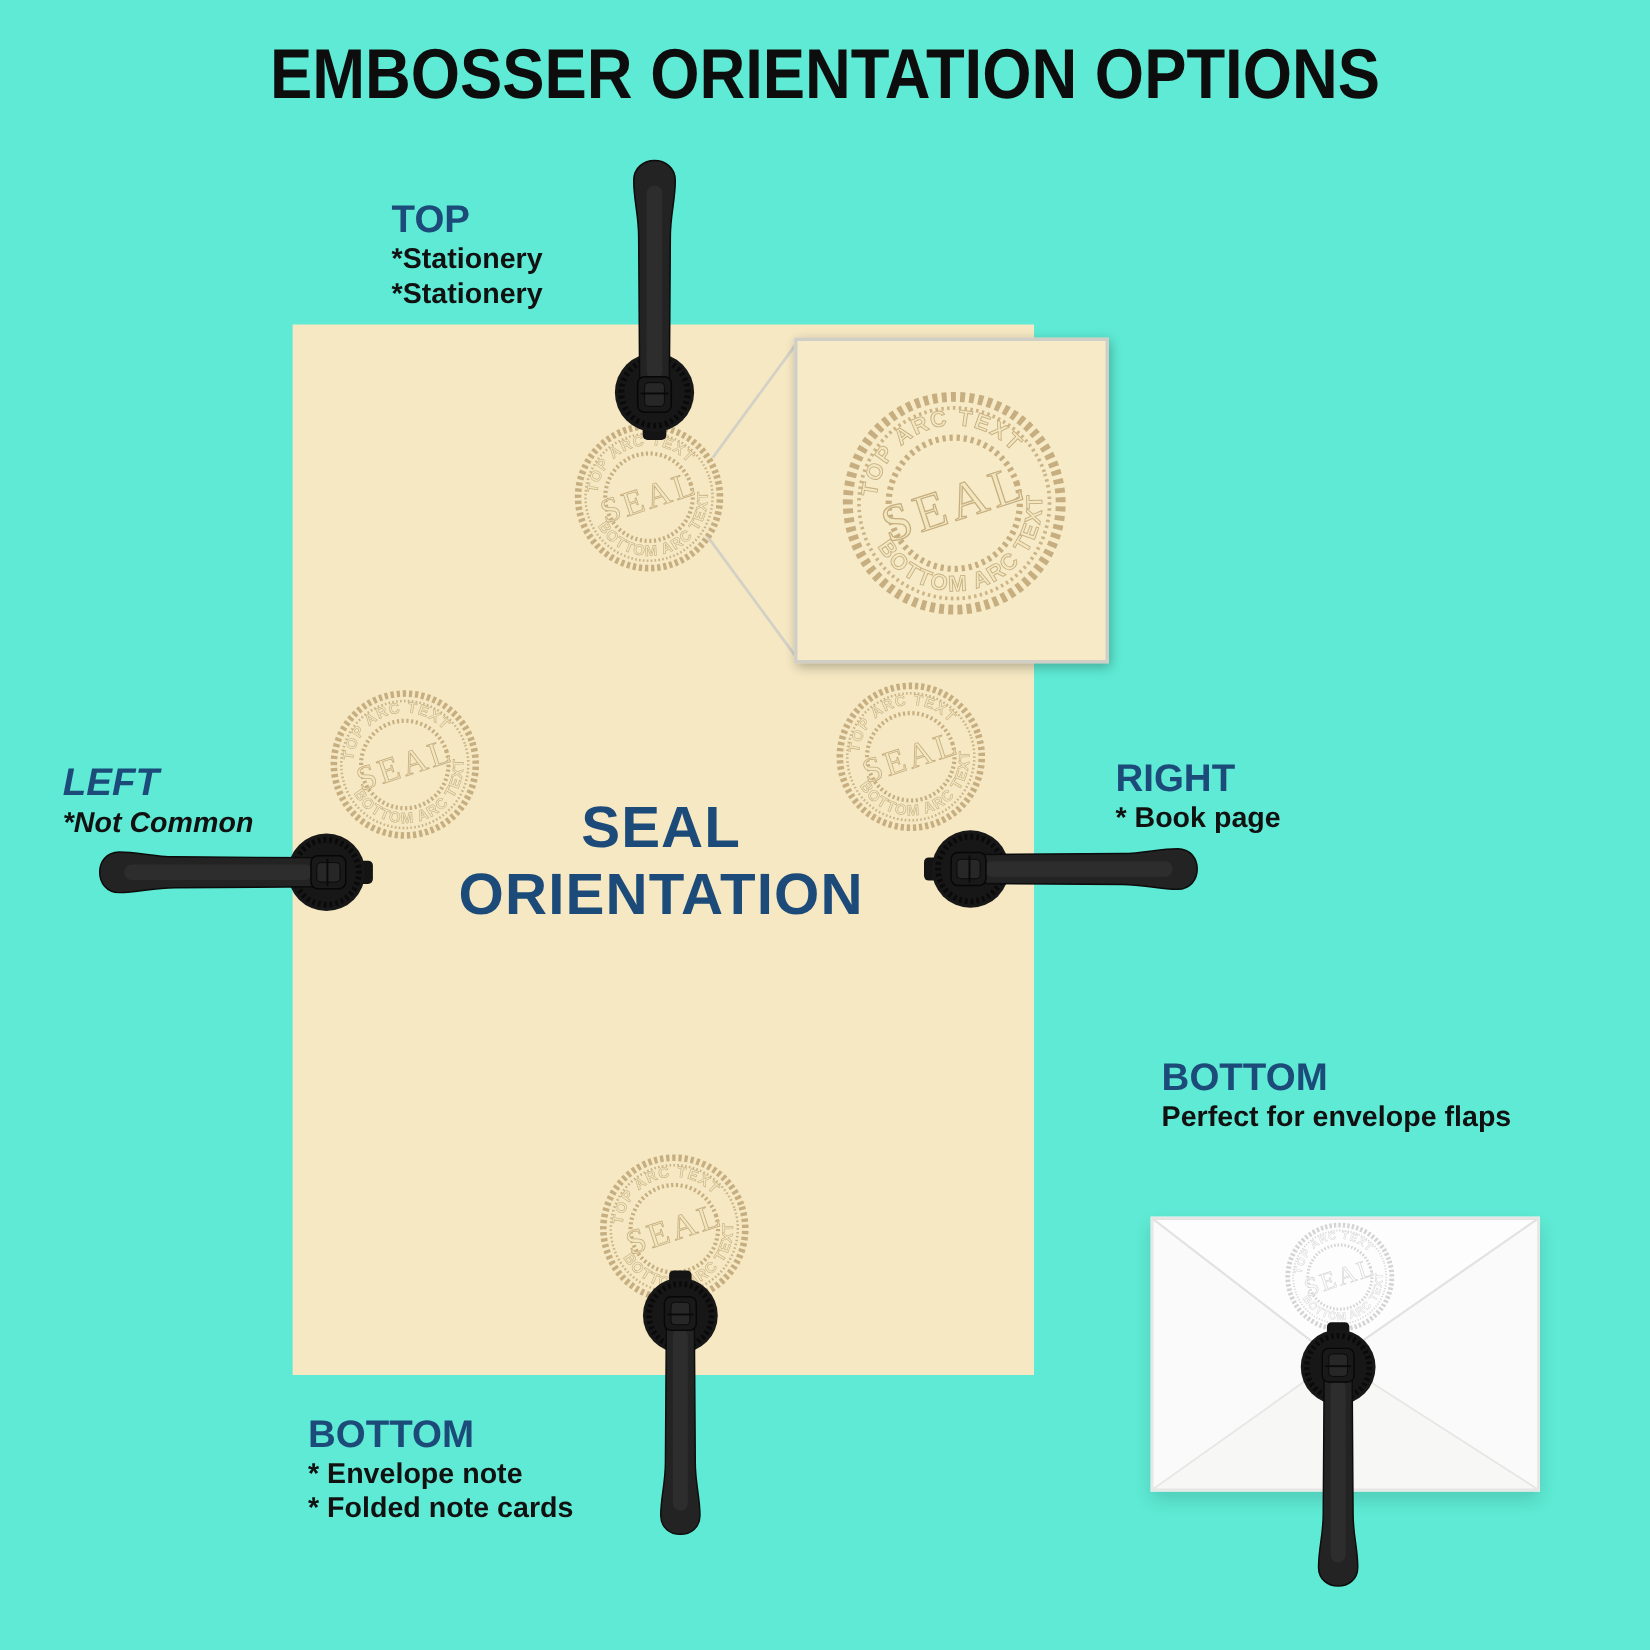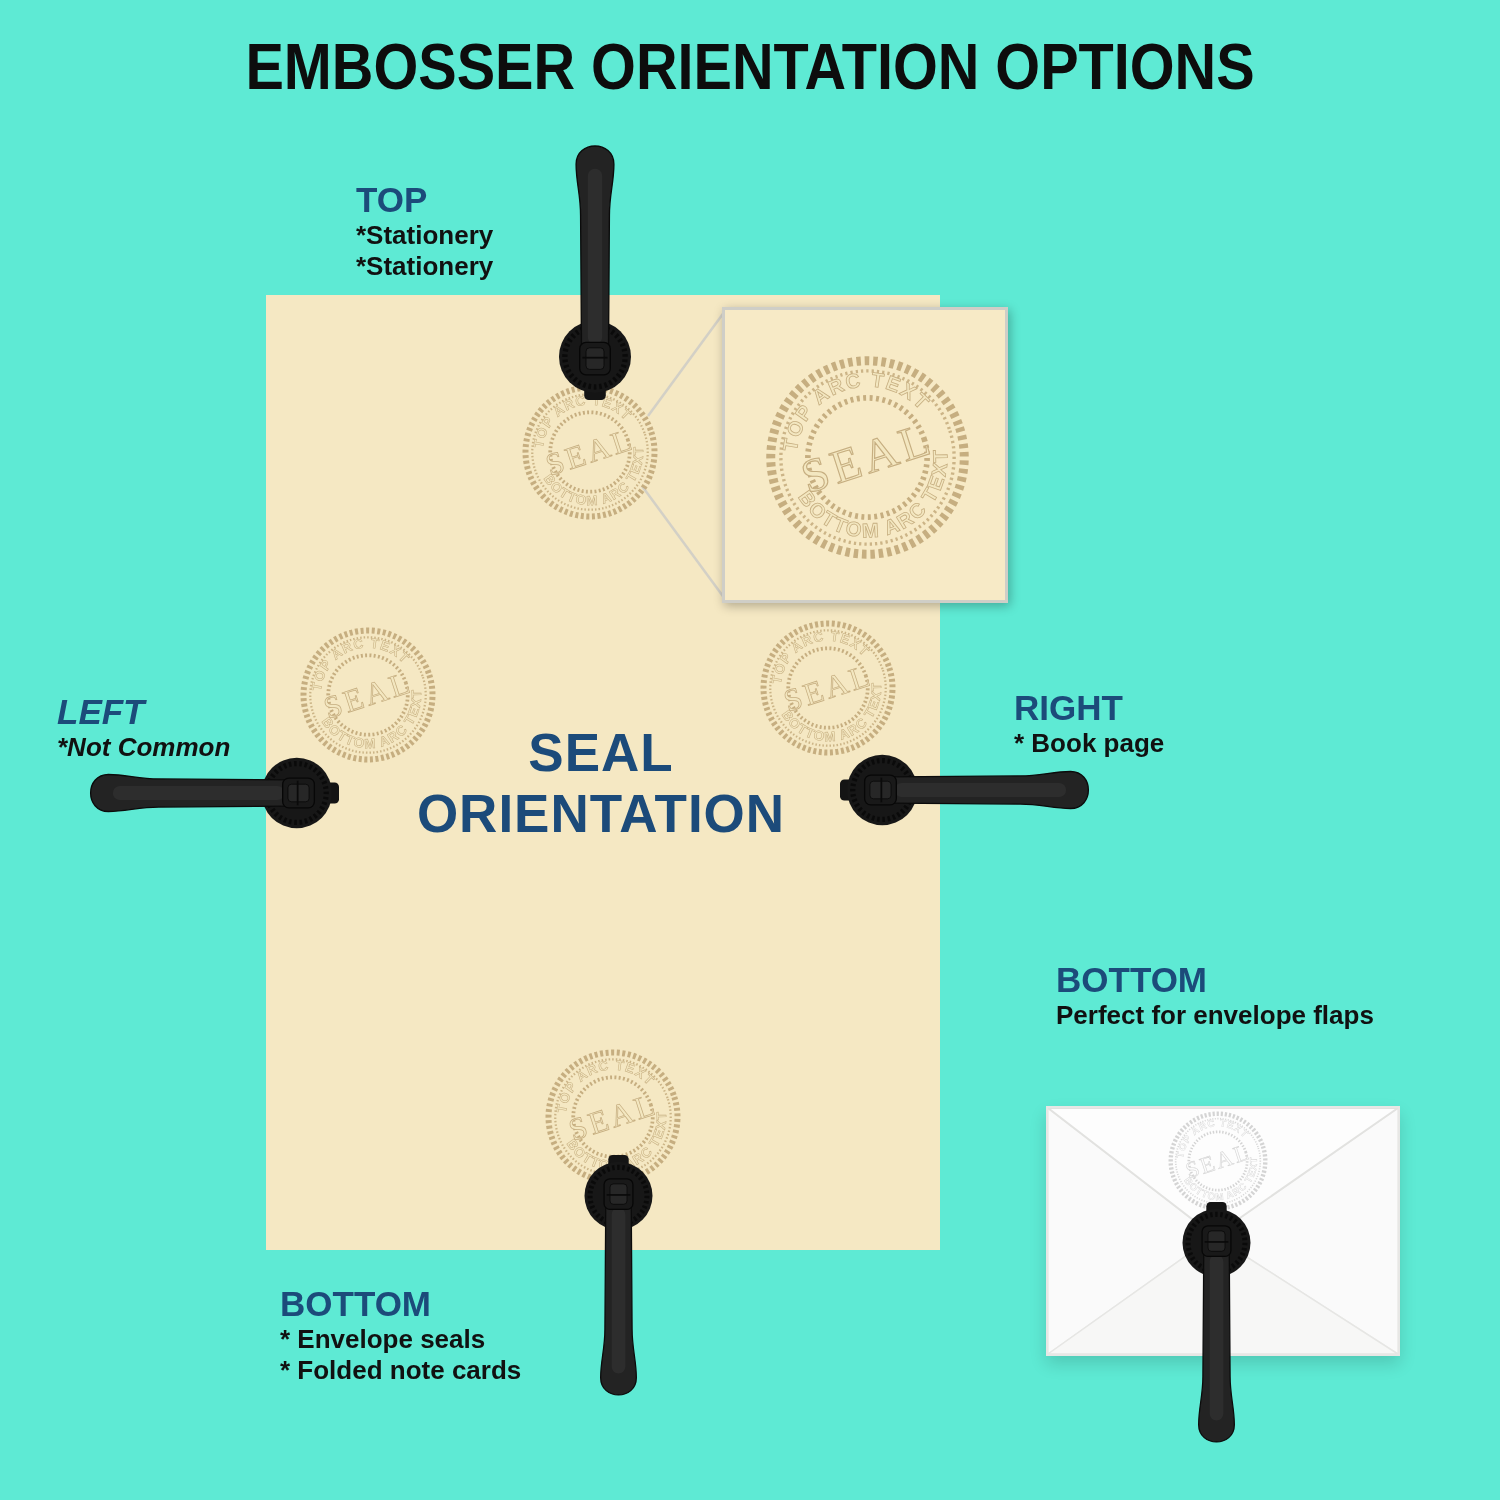--- a/index.html
+++ b/index.html
@@ -233,21 +233,21 @@
     <div class="line">*Not Common</div>
   </div>
 
   <div class="olabel lbl-right">
     <div class="heading">RIGHT</div>
     <div class="line">* Book page</div>
   </div>
 
   <div class="olabel lbl-bottom-left">
     <div class="heading">BOTTOM</div>
-    <div class="line">* Envelope seals</div>
+    <div class="line">* Envelope note</div>
     <div class="line">* Folded note cards</div>
   </div>
 
   <div class="olabel lbl-bottom-right">
     <div class="heading">BOTTOM</div>
     <div class="line">Perfect for envelope flaps</div>
   </div>
 
   <div class="envelope">
     <svg class="env-svg" viewBox="0 0 354 250">

